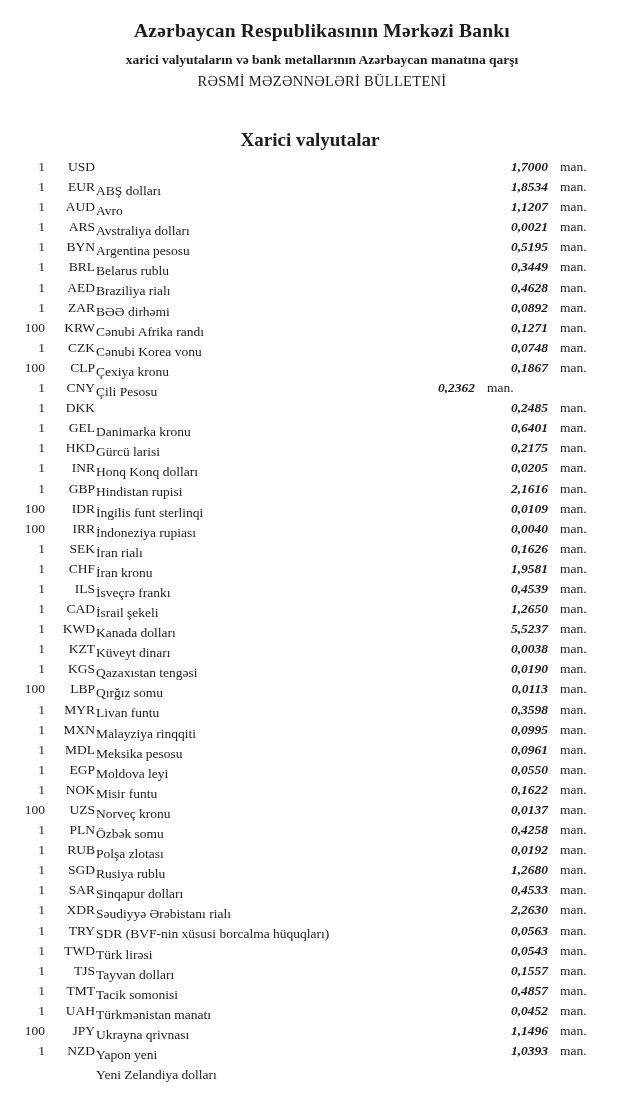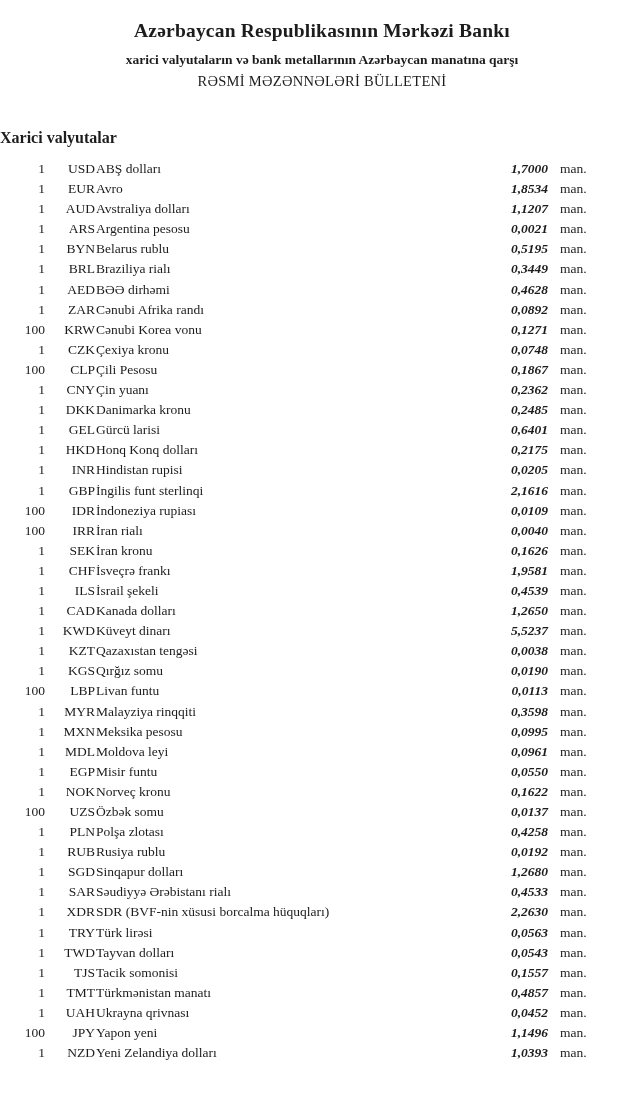--- a/index.html
+++ b/index.html
@@ -31,42 +31,42 @@
     font-weight: 700;
     line-height: 21px;
   }
   .bulletin-title {
     font-size: 14.5px;
     font-weight: 400;
     line-height: 22px;
     letter-spacing: 0.3px;
   }
   .section-title {
-    text-align: left;
-    font-size: 16px;
+    text-align: center;
+    font-size: 19px;
     font-weight: 700;
     margin-top: 37px;
-    margin-bottom: 12px;
+    margin-bottom: 6px;
   }
   .rates-table {
     box-sizing: border-box;
     width: 620px;
     padding-right: 25px;
   }
   .rate-row {
     display: grid;
     grid-template-columns: 45px 50px 1fr 73px 47px;
     font-size: 13.5px;
     line-height: 20.1px;
     height: 20.1px;
     white-space: nowrap;
   }
   .cell-qty  { text-align: right; }
   .cell-code { text-align: right; }
-  .cell-name { text-align: left; padding-left: 1px; }
+  .cell-name { text-align: left; padding-left: 1px; margin-top: 24px; }
   .cell-rate {
     text-align: right;
     font-weight: 700;
     font-style: italic;
   }
   .cell-unit { text-align: left; padding-left: 12px; }
 </style>
 </head>
 <body>
 
@@ -165,21 +165,20 @@
     <span class="cell-qty">100</span>
     <span class="cell-code">CLP</span>
     <span class="cell-name">Çili Pesosu</span>
     <span class="cell-rate">0,1867</span>
     <span class="cell-unit">man.</span>
   </div>
 
   <div class="rate-row">
     <span class="cell-qty">1</span>
     <span class="cell-code">CNY</span>
-    <span class="cell-name">Çin yuanı</span>
     <span class="cell-rate">0,2362</span>
     <span class="cell-unit">man.</span>
   </div>
 
   <div class="rate-row">
     <span class="cell-qty">1</span>
     <span class="cell-code">DKK</span>
     <span class="cell-name">Danimarka kronu</span>
     <span class="cell-rate">0,2485</span>
     <span class="cell-unit">man.</span>

